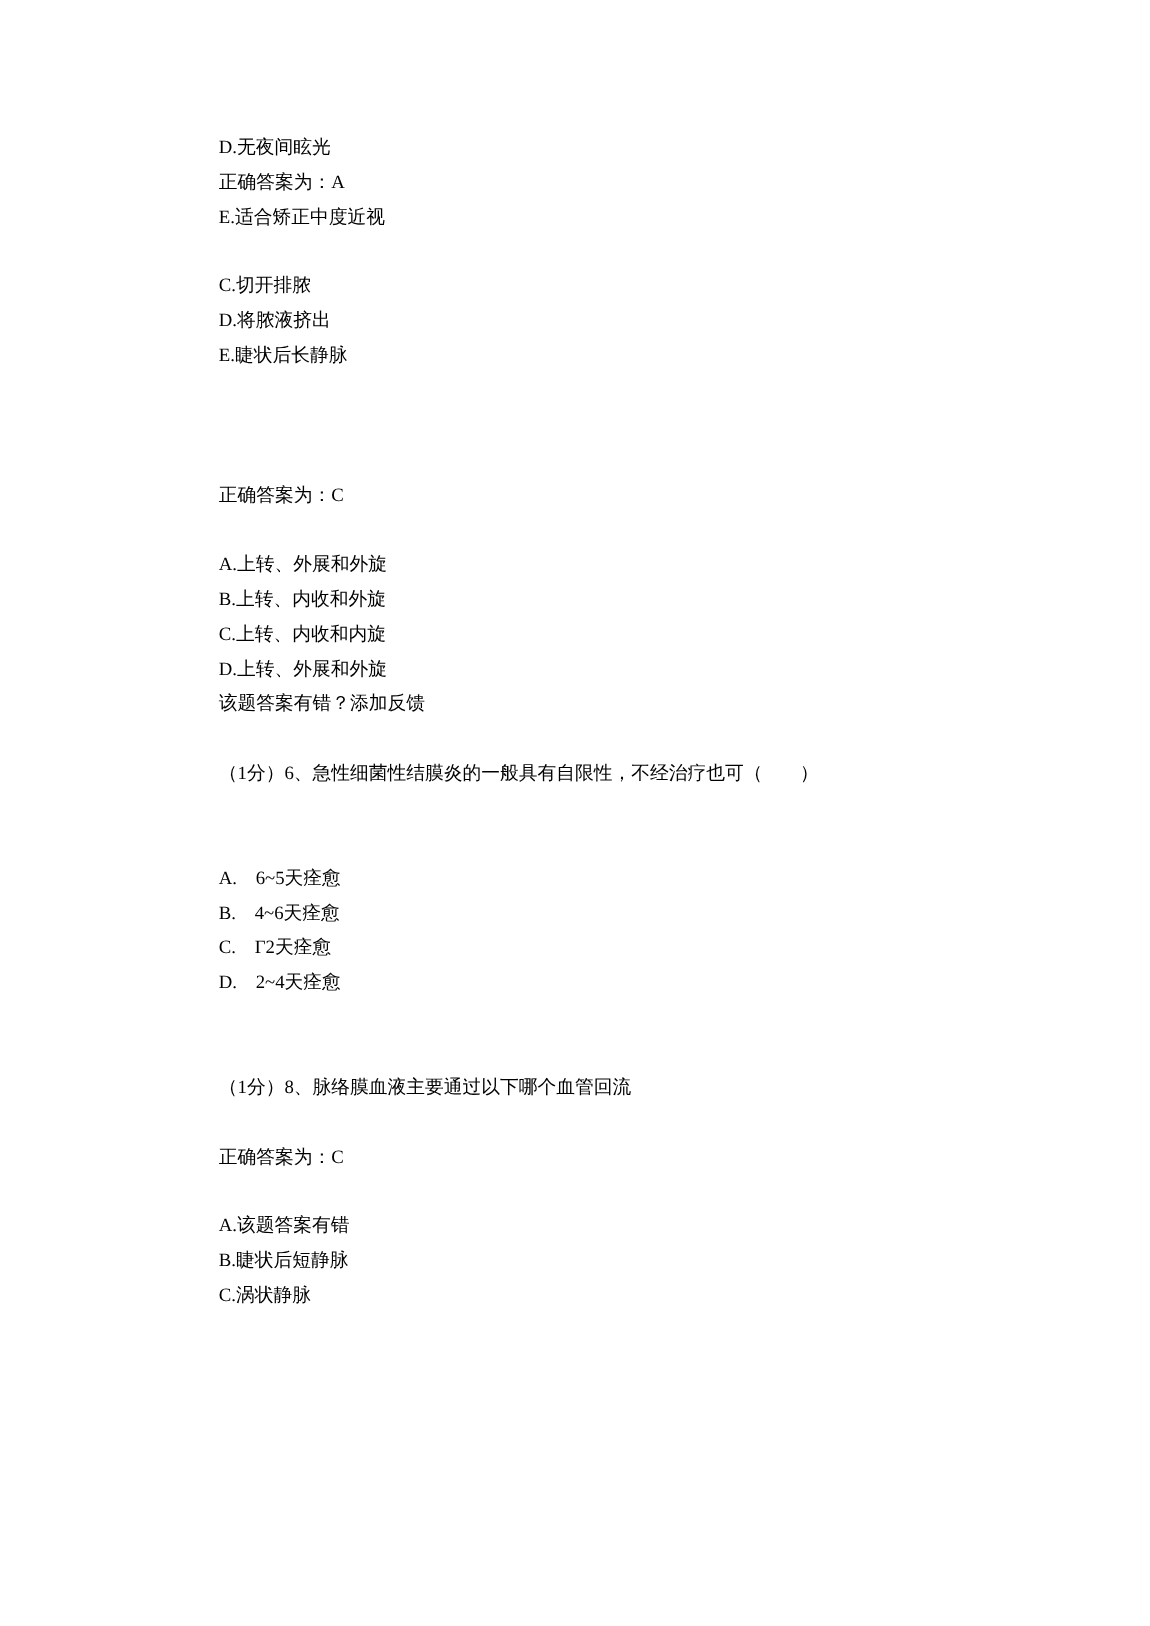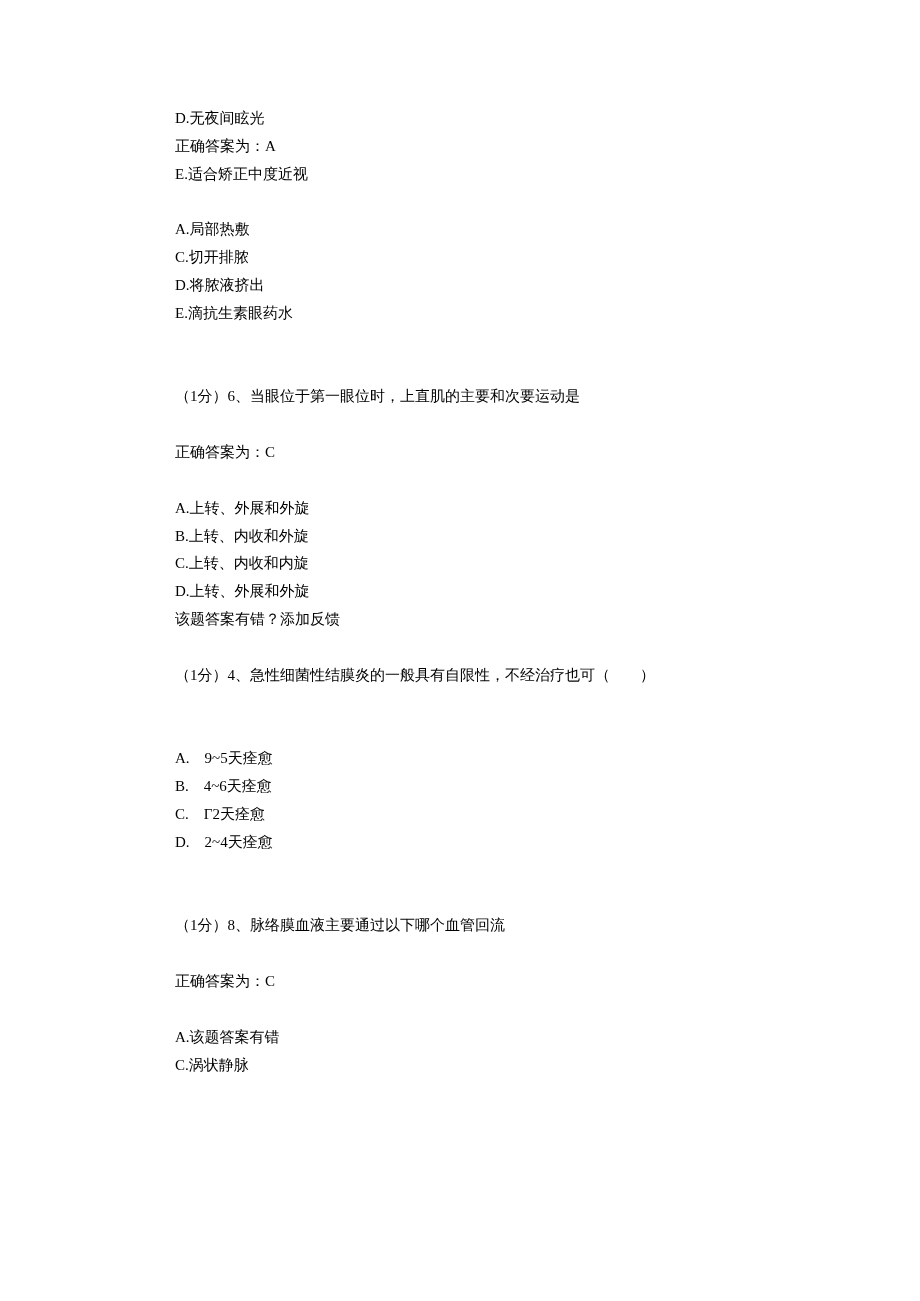--- a/index.html
+++ b/index.html
@@ -28,51 +28,50 @@
 <body>
 
 <div class="page">
 
   <div class="line">D.无夜间眩光</div>
   <div class="line">正确答案为：A</div>
   <div class="line">E.适合矫正中度近视</div>
 
   <div class="spacer"></div>
 
-  <div class="line">A.局部热敷</div>
   <div class="line">C.切开排脓</div>
   <div class="line">D.将脓液挤出</div>
-  <div class="line">E.滴抗生素眼药水</div>
+  <div class="line">E.睫状后长静脉</div>
 
   <div class="spacer"></div>
   <div class="spacer"></div>
 
-  <div class="line">（1分）6、当眼位于第一眼位时，上直肌的主要和次要运动是</div>
   <div class="spacer"></div>
   <div class="line">正确答案为：C</div>
   <div class="spacer"></div>
   <div class="line">A.上转、外展和外旋</div>
   <div class="line">B.上转、内收和外旋</div>
   <div class="line">C.上转、内收和内旋</div>
   <div class="line">D.上转、外展和外旋</div>
   <div class="line">该题答案有错？添加反馈</div>
 
   <div class="spacer"></div>
 
-  <div class="line">（1分）4、急性细菌性结膜炎的一般具有自限性，不经治疗也可（　　）</div>
+  <div class="line">（1分）6、急性细菌性结膜炎的一般具有自限性，不经治疗也可（　　）</div>
   <div class="spacer"></div>
   <div class="spacer"></div>
-  <div class="line">A.　9~5天痊愈</div>
+  <div class="line">A.　6~5天痊愈</div>
   <div class="line">B.　4~6天痊愈</div>
   <div class="line">C.　Г2天痊愈</div>
   <div class="line">D.　2~4天痊愈</div>
 
   <div class="spacer"></div>
   <div class="spacer"></div>
 
   <div class="line">（1分）8、脉络膜血液主要通过以下哪个血管回流</div>
   <div class="spacer"></div>
   <div class="line">正确答案为：C</div>
   <div class="spacer"></div>
   <div class="line">A.该题答案有错</div>
+  <div class="line">B.睫状后短静脉</div>
   <div class="line">C.涡状静脉</div>
 
 </div>
 
 </body></html>

